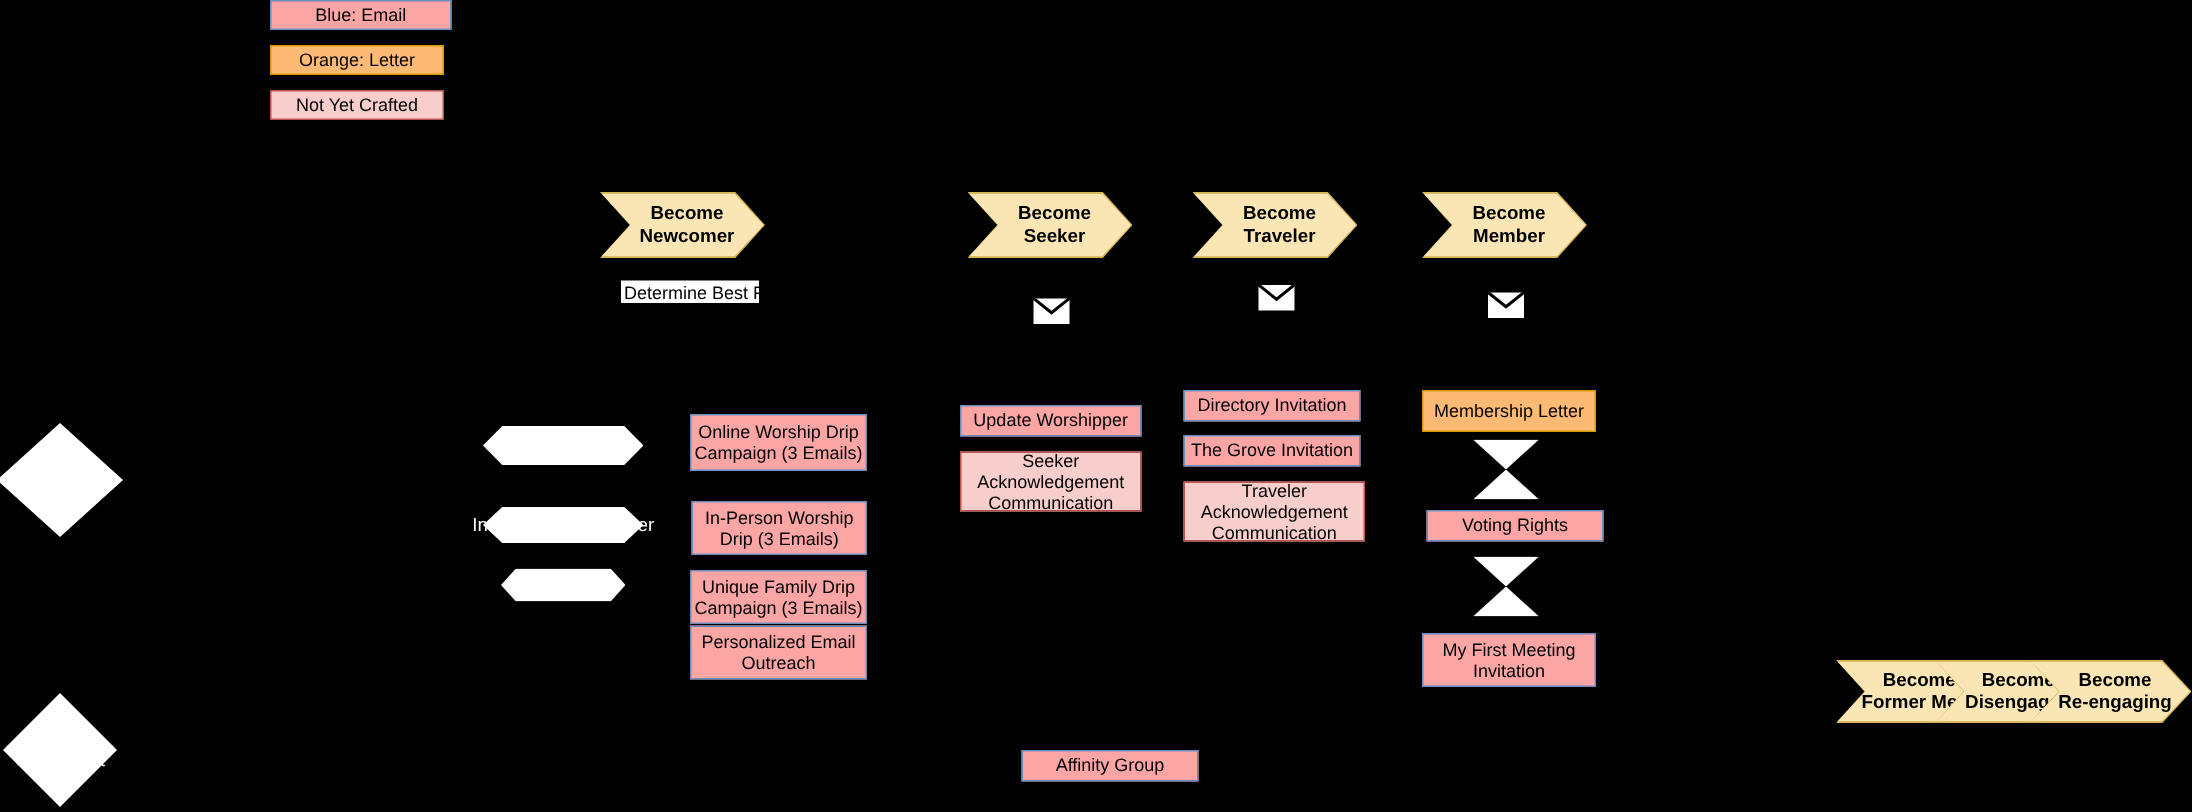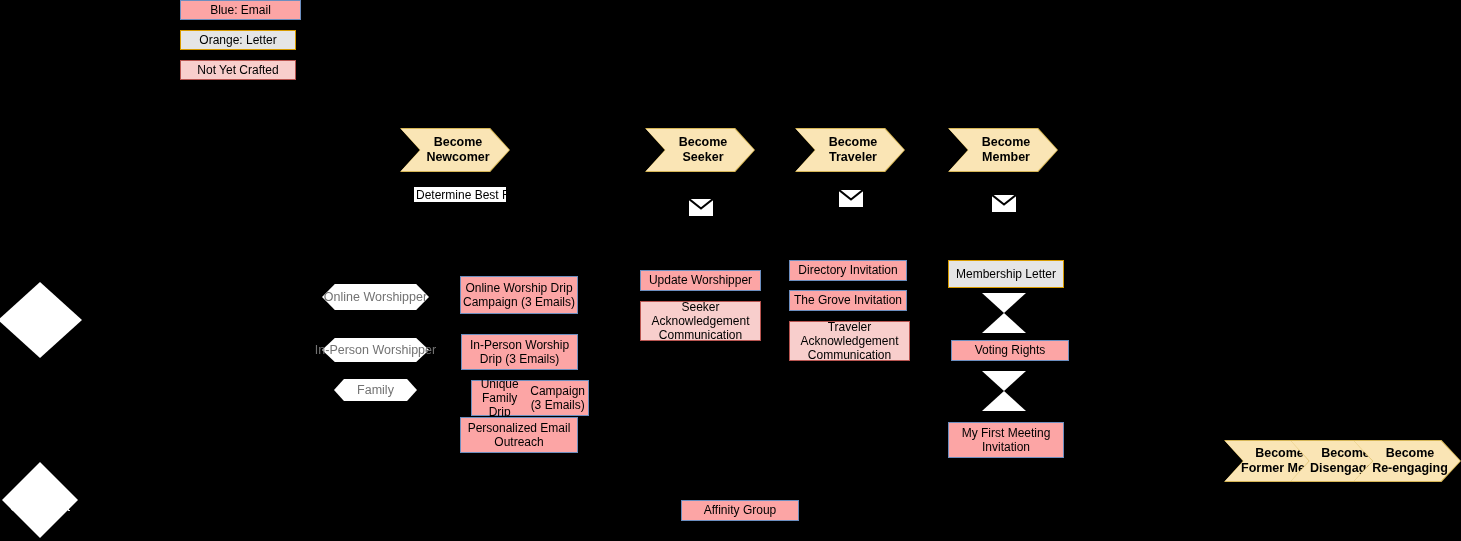--- a/index.html
+++ b/index.html
@@ -27,21 +27,21 @@
     line-height: 1.18;
     white-space: nowrap;
   }
 
   
   .rect {
     border: 1px solid #000;
     font-size: 12px;
   }
   .rect.blue   { background: #fca5a5; border-color: #6C8EBF; }
-  .rect.orange { background: #e5e5e5; border-color: #D79B00; }
+  .rect.orange { background: #fdba74; border-color: #D79B00; }
   .rect.pink   { background: #F8CECC; border-color: #B85450; }
   .rect.wrap { white-space: normal; }
   
   .chevron-wrap { position: absolute; }
   .chevron-wrap .chev-border {
     position: absolute; inset: 0;
     background: #D6B656;
     clip-path: polygon(0% 0%, 82% 0%, 100% 50%, 82% 100%, 0% 100%, 18% 50%);
   }
   .chevron-wrap .chev-fill {
@@ -84,21 +84,21 @@
   .hex-wrap .hex-shape {
     position: absolute; inset: 0;
     background: #FFFFFF;
     clip-path: polygon(12% 0%, 88% 0%, 100% 50%, 88% 100%, 12% 100%, 0% 50%);
   }
   .hex-wrap .hex-label {
     position: absolute;
     left: 50%; top: 50%;
     transform: translate(-50%, -50%);
     font-size: 12.5px;
-    color: #737373;
+    color: #ffffff;
     text-align: center;
     white-space: nowrap;
   }
 
   
   .envelope { position: absolute; }
   .envelope svg { display: block; }
 
   
   .hourglass { position: absolute; }
@@ -236,21 +236,21 @@
   </div>
 
   <div class="node rect blue wrap" style="left:460px; top:276px; width:118px; height:38px; flex-direction:column;">
     <span>Online Worship Drip</span>
     <span>Campaign (3 Emails)</span>
   </div>
   <div class="node rect blue wrap" style="left:461px; top:334px; width:117px; height:36px; flex-direction:column;">
     <span>In-Person Worship</span>
     <span>Drip (3 Emails)</span>
   </div>
-  <div class="node rect blue wrap" style="left:460px; top:380px; width:118px; height:36px; flex-direction:row;margin-left:11px;">
+  <div class="node rect blue wrap" style="left:460px; top:380px; width:118px; height:36px; flex-direction:column;">
     <span>Unique Family Drip</span>
     <span>Campaign (3 Emails)</span>
   </div>
   <div class="node rect blue wrap" style="left:460px; top:417px; width:118px; height:36px; flex-direction:column;">
     <span>Personalized Email</span>
     <span>Outreach</span>
   </div>
 
   <div class="node rect blue" style="left:640px; top:270px; width:121px; height:21px;">
     <span>Update Worshipper</span>

